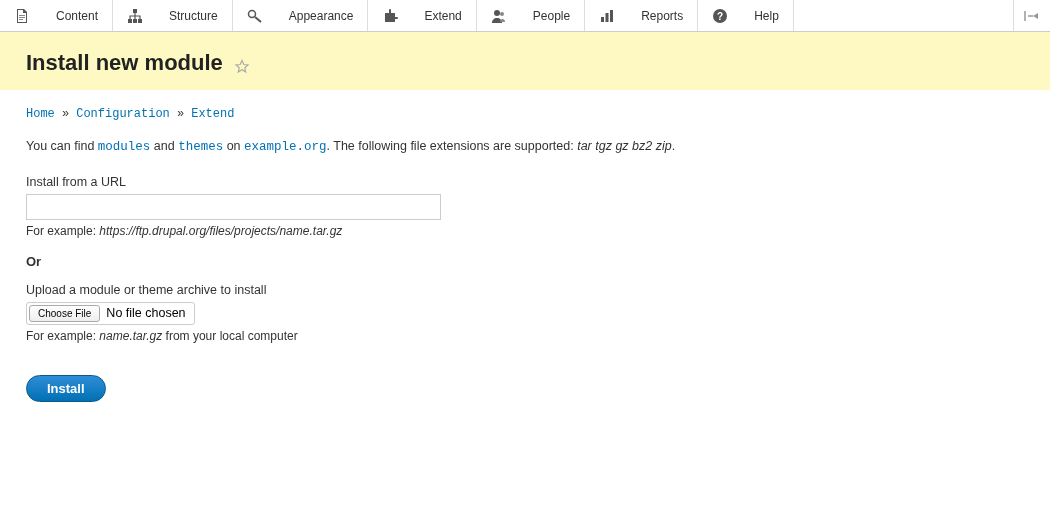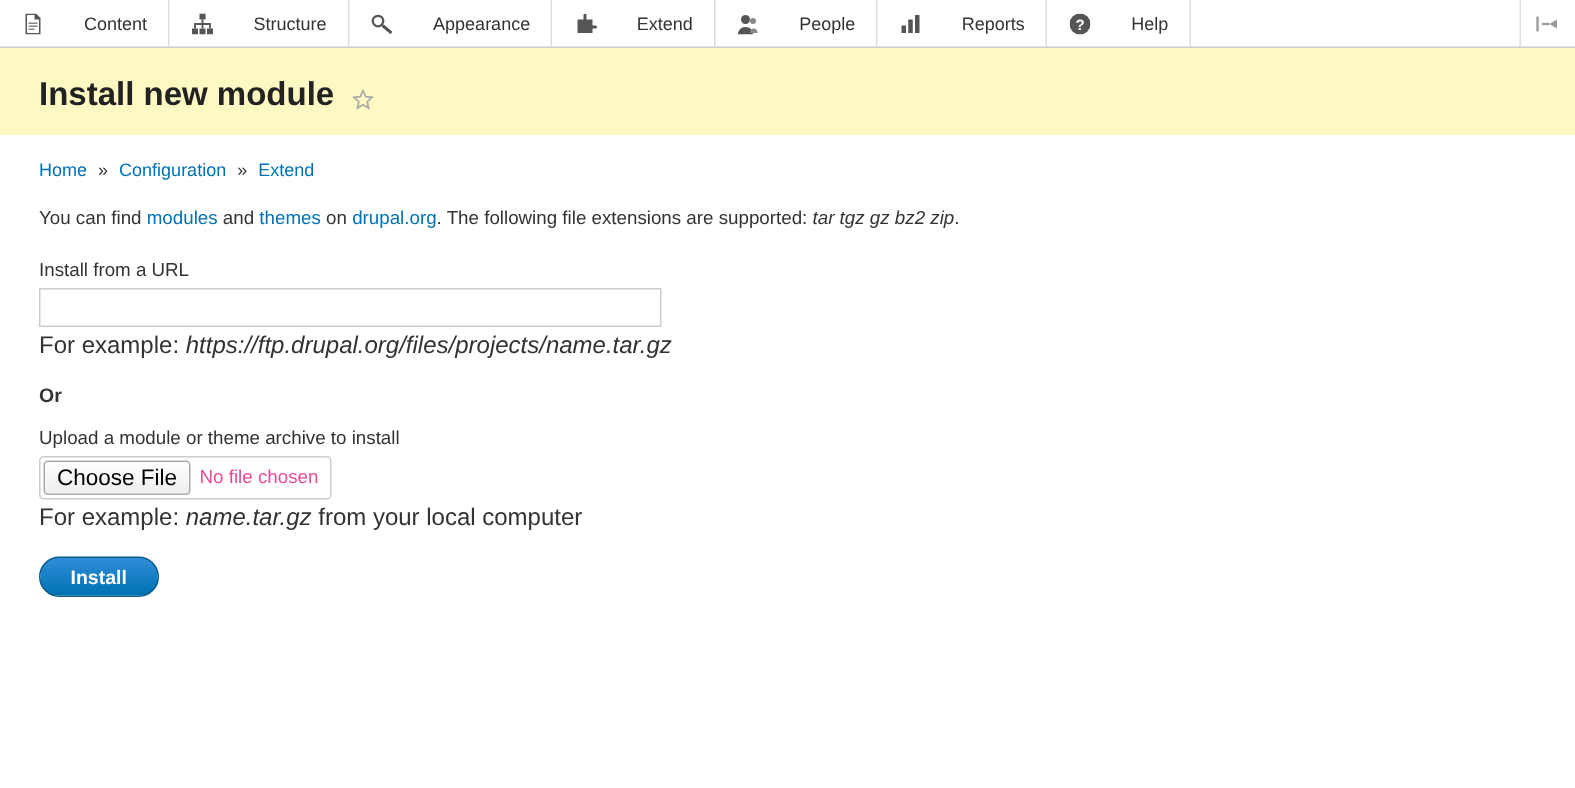--- a/index.html
+++ b/index.html
@@ -10,38 +10,38 @@
 .toolbar-icon { width: 16px; height: 16px; margin-right: 6px; display: inline-flex; align-items: center; justify-content: center; }
 .toolbar-spacer { flex: 1; }
 .toolbar-right { display: flex; align-items: center; padding: 0 10px; border-left: 1px solid #ddd; cursor: pointer; color: #888; }
 
 .title-bar { background: #fef9c3; padding: 18px 26px 14px; }
 .page-title { font-size: 22px; font-weight: bold; color: #222; display: inline-block; }
 .star-icon { display: inline-block; margin-left: 8px; color: #aaa; vertical-align: middle; }
 
 .content { padding: 16px 26px; }
 .breadcrumb { font-size: 12px; margin-bottom: 16px; }
-.breadcrumb a, .content a.link { color: #0071b3; text-decoration: none; }
+.breadcrumb a, .content a.link { color: #0071b3; text-decoration: none; font-family: Liberation Mono, monospace; }
 .breadcrumb .sep { color: #333; margin: 0 4px; }
 
 .intro { font-size: 12.5px; margin-bottom: 18px; line-height: 1.5; }
 .intro em { font-style: italic; }
 
 .form-label { font-weight: normal; font-size: 12.5px; display: block; margin-bottom: 5px; }
 .text-input { width: 415px; height: 26px; border: 1px solid #ccc; padding: 2px 6px; font-size: 13px; margin-bottom: 4px; }
-.help-text { font-size: 16px; color: #333; margin-bottom: 16px; }
+.help-text { font-size: 12px; color: #333; margin-bottom: 16px; }
 .help-text em { font-style: italic; }
 
 .or-text { font-weight: bold; font-size: 13px; margin-bottom: 14px; }
 
 .file-wrap { display: inline-flex; align-items: center; border: 1px solid #ccc; border-radius: 3px; padding: 2px 8px 2px 2px; margin-bottom: 4px; }
-.file-button { font-size: 15px; padding: 2px 8px; border: 1px solid #aaa; border-radius: 3px; background: linear-gradient(#fff,#eee); cursor: pointer; margin-right: 6px; }
-.file-status { font-size: 12.5px; color: #ec4899; }
+.file-button { font-size: 10px; padding: 2px 8px; border: 1px solid #aaa; border-radius: 3px; background: linear-gradient(#fff,#eee); cursor: pointer; margin-right: 6px; }
+.file-status { font-size: 12.5px; color: #000000; }
 
-.submit-btn { background: linear-gradient(#2f8dd8, #0071b3); color: #fff; border: 1px solid #0a5a8a; border-radius: 14px; padding: 5px 20px; font-size: 13px; font-weight: bold; cursor: pointer; margin-top: 0; }
+.submit-btn { background: linear-gradient(#2f8dd8, #0071b3); color: #fff; border: 1px solid #0a5a8a; border-radius: 14px; padding: 5px 20px; font-size: 13px; font-weight: bold; cursor: pointer; margin-top: 16px; }
 svg { display: block; }
 </style>
 </head>
 <body>
 
 <div class="toolbar">
   <div class="toolbar-item">
     <span class="toolbar-icon">
         <svg width="14" height="14" viewBox="0 0 14 14">
           <path fill="#555" d="M2 0h7l3 3v11H2z"></path>
@@ -133,21 +133,21 @@
 
   <div class="breadcrumb">
     <a href="#">Home</a>
     <span class="sep">»</span>
     <a href="#">Configuration</a>
     <span class="sep">»</span>
     <a href="#">Extend</a>
   </div>
 
   <p class="intro">
-    <span>You can find </span><a class="link" href="#">modules</a><span> and </span><a class="link" href="#">themes</a><span> on </span><a class="link" href="#">drupal.org</a><span>. The following file extensions are supported: </span><em>tar tgz gz bz2 zip</em><span>.</span>
+    <span>You can find </span><a class="link" href="#">modules</a><span> and </span><a class="link" href="#">themes</a><span> on </span><a class="link" href="#">example.org</a><span>. The following file extensions are supported: </span><em>tar tgz gz bz2 zip</em><span>.</span>
   </p>
 
   <label class="form-label">Install from a URL</label>
   <input type="text" class="text-input" style="">
   <div class="help-text">
     <span>For example: </span><em>https://ftp.drupal.org/files/projects/name.tar.gz</em>
   </div>
 
   <div class="or-text">Or</div>
 

